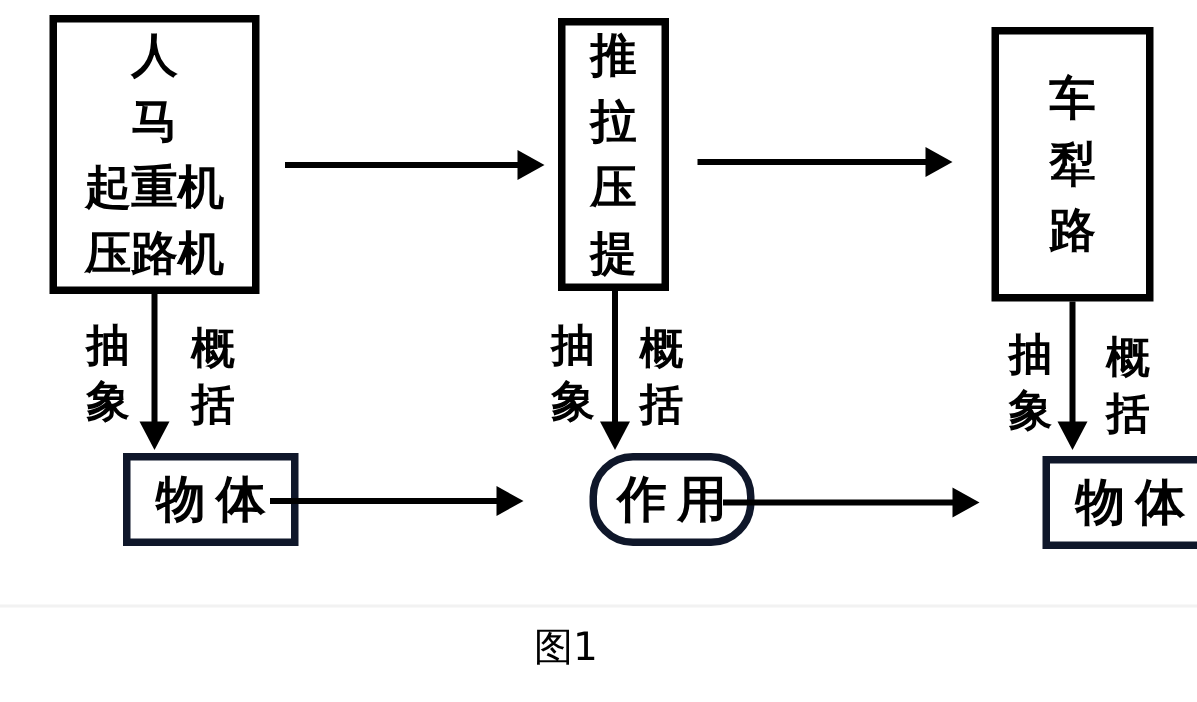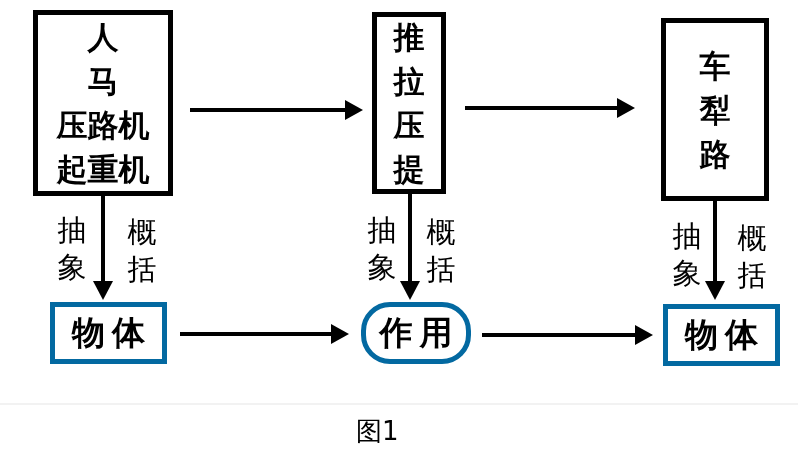--- a/index.html
+++ b/index.html
@@ -23,31 +23,32 @@
     justify-content: center;
   }
   .box .ln {
     font-size: 31px;
     font-weight: bold;
     line-height: 44px;
     white-space: nowrap;
   }
   .bbox {
     position: absolute;
-    border: 5px solid #0369a1;
+    border: 5px solid #0f172a;
     box-sizing: border-box;
     background: #fff;
     display: flex;
     align-items: center;
     justify-content: center;
     font-size: 33px;
     font-weight: bold;
     letter-spacing: 7px;
     padding-left: 7px;
     white-space: nowrap;
+    margin-left: 32px;
   }
   .harrow {
     position: absolute;
     height: 4px;
     background: #000;
   }
   .harrow::after {
     content: "";
     position: absolute;
     right: -17px;
@@ -69,21 +70,21 @@
     bottom: -18px;
     width: 0; height: 0;
     border-top: 19px solid #000;
     border-left: 10px solid transparent;
     border-right: 10px solid transparent;
   }
   .vlabel {
     position: absolute;
     width: 36px;
     font-size: 29px;
-    font-weight: normal;
+    font-weight: bold;
     line-height: 37px;
     word-break: break-all;
     text-align: center;
   }
   .caption {
     position: absolute;
     font-size: 26px;
     font-weight: normal;
     color: #000;
     white-space: nowrap;
@@ -97,22 +98,22 @@
   }
 </style>
 </head>
 <body>
 
 <div class="stage">
 
   <div class="box" style="left:33px; top:10px; width:140px; height:186px;">
     <div class="ln">人</div>
     <div class="ln">马</div>
+    <div class="ln">起重机</div>
     <div class="ln">压路机</div>
-    <div class="ln">起重机</div>
   </div>
 
   <div class="box" style="left:372px; top:12px; width:74px; height:182px;">
     <div class="ln">推</div>
     <div class="ln">拉</div>
     <div class="ln">压</div>
     <div class="ln">提</div>
   </div>
 
   <div class="box" style="left:661px; top:18px; width:108px; height:183px;">

